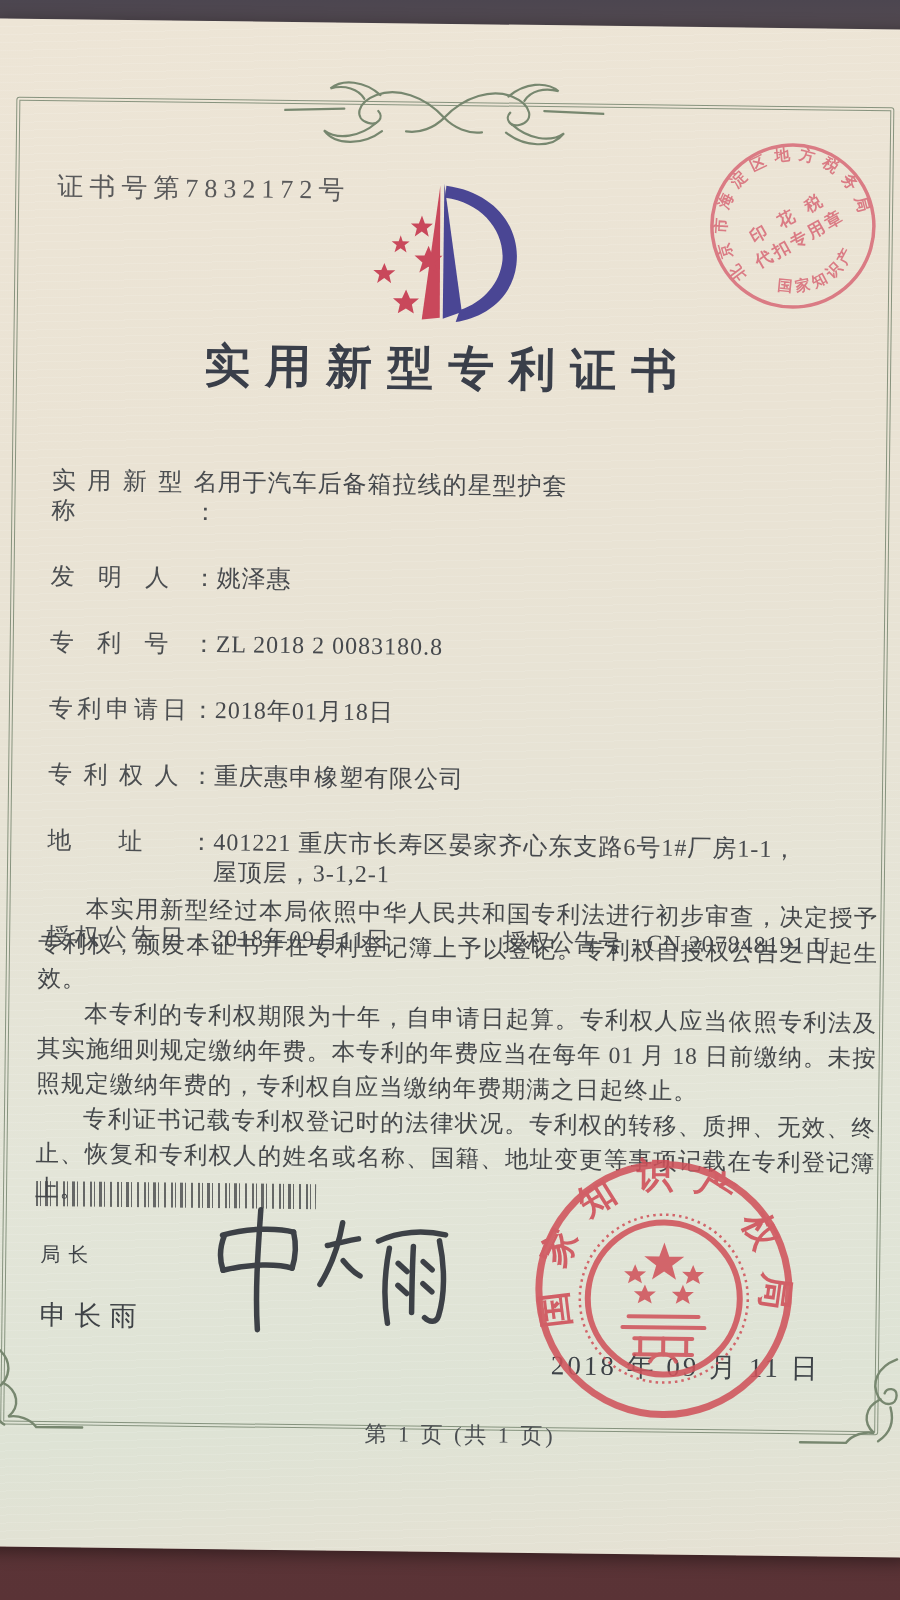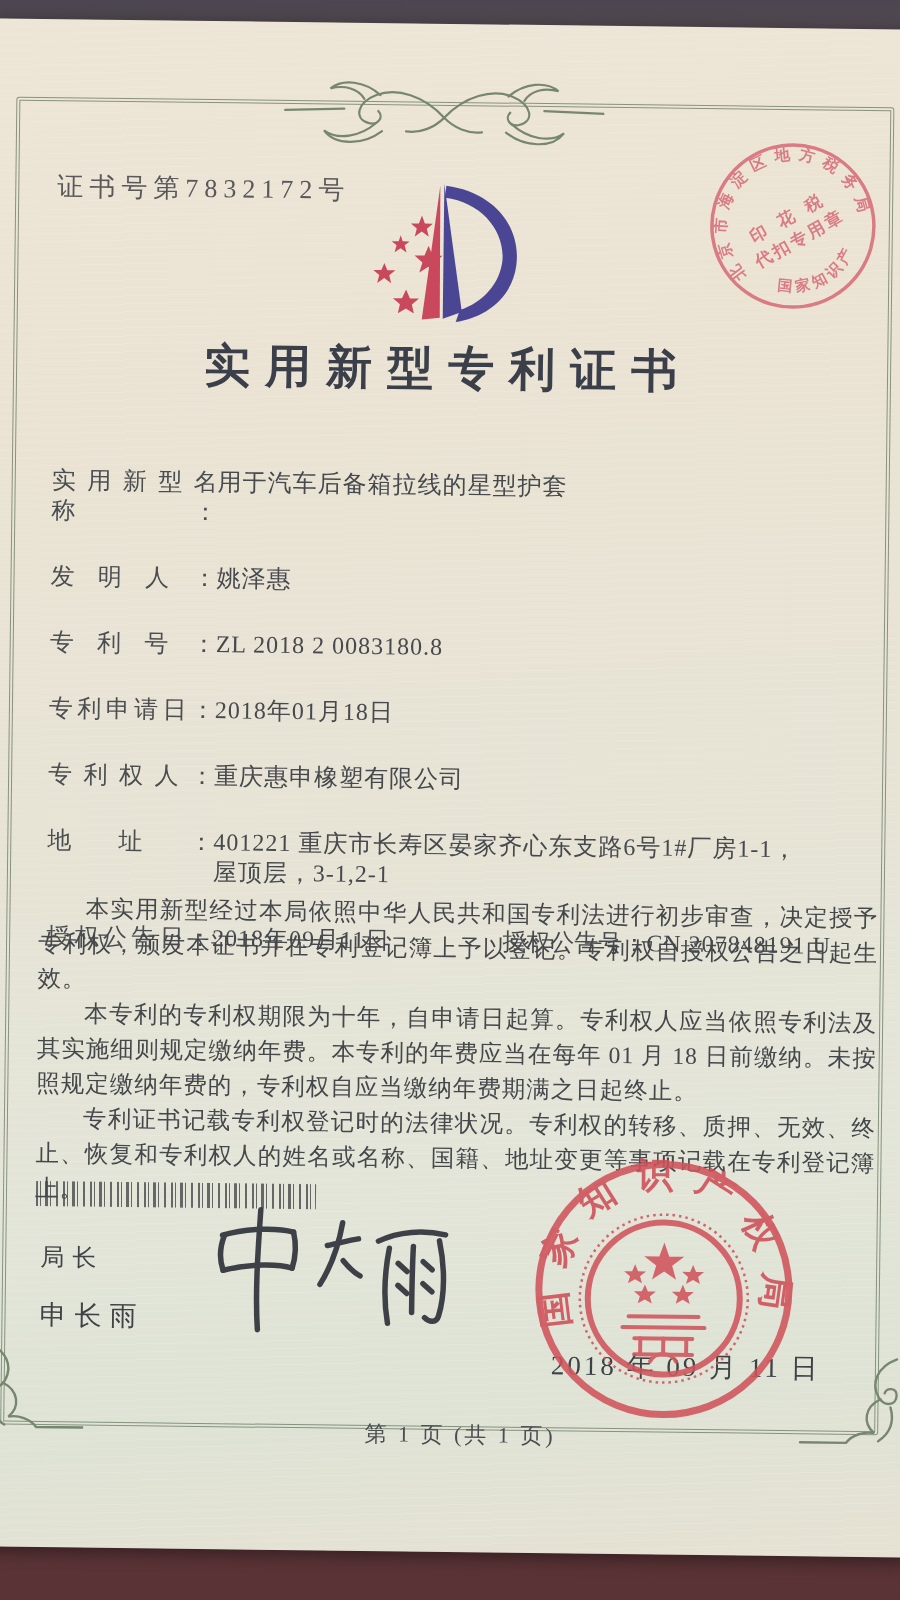--- a/index.html
+++ b/index.html
@@ -40,21 +40,21 @@
   #grant-no-pair{margin-left:112px;}
   #paras{left:54px;top:872px;right:40px;color:#45484b;font-size:23.5px;line-height:35px;
          letter-spacing:1px;text-align:justify;}
   #paras p{margin:0;text-indent:2em;}
   
   #barcode{left:55px;top:1162px;width:280px;height:25px;opacity:.8;
     background:repeating-linear-gradient(90deg,
       #46484a 0 2px,transparent 2px 4px,#46484a 4px 5px,transparent 5px 9px,
       #46484a 9px 12px,transparent 12px 14px,#46484a 14px 15px,transparent 15px 20px,
       #46484a 20px 22px,transparent 22px 27px);}
-  #signer-title{left:60px;top:1222px;font-size:24px;letter-spacing:8px;color:#3f4347;}
+  #signer-title{left:60px;top:1222px;font-size:20px;letter-spacing:8px;color:#3f4347;}
   #signer-name{left:60px;top:1278px;font-size:27px;letter-spacing:8px;color:#3f4347;}
   #signature{left:212px;top:1182px;}
   #seal{left:543px;top:1122px;z-index:3;}
   #seal-date{left:572px;top:1322px;font-size:27px;letter-spacing:3px;color:#3d4247;z-index:2;}
   #footer{left:30px;right:0;top:1396px;text-align:center;font-size:22px;
           letter-spacing:3px;color:#4a4e51;}
   #tax-stamp{left:712px;top:110px;transform:rotate(-30deg);opacity:.92;}
 </style>
 </head>
 <body>

